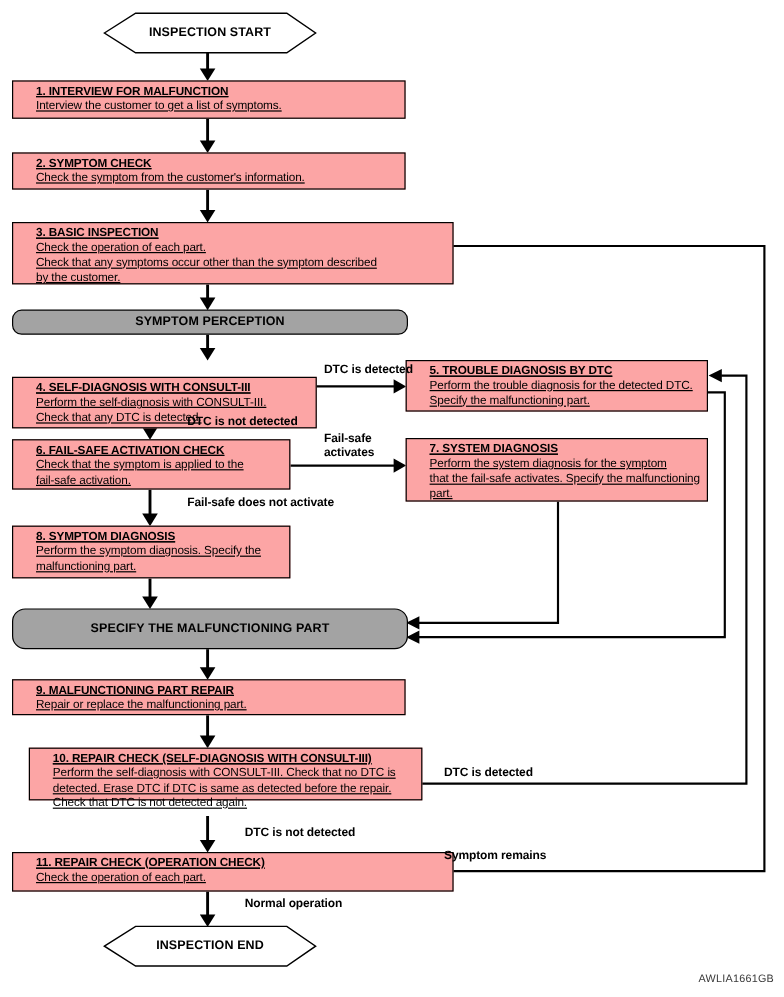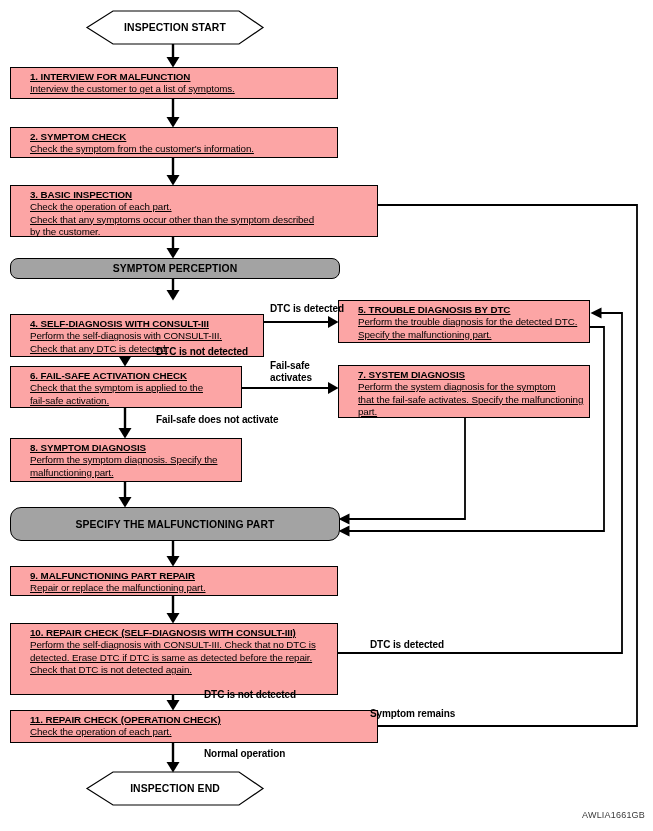--- a/index.html
+++ b/index.html
@@ -156,21 +156,21 @@
 
   <div class="milestone" style="left:10px;top:507px;width:330px;height:34px;border-radius:11px;">
     <span>SPECIFY THE MALFUNCTIONING PART</span>
   </div>
 
   <div class="box" style="left:10px;top:566px;width:328px;height:30px;">
     <div class="box-title">9. MALFUNCTIONING PART REPAIR</div>
     <div class="box-body">Repair or replace the malfunctioning part.</div>
   </div>
 
-  <div class="box" style="left:10px;top:623px;width:328px;height:72px;">
+  <div class="box" style="left:24px;top:623px;width:328px;height:44px;">
     <div class="box-title">10. REPAIR CHECK (SELF-DIAGNOSIS WITH CONSULT-III)</div>
     <div class="box-body">Perform the self-diagnosis with CONSULT-III. Check that no DTC is
 detected. Erase DTC if DTC is same as detected before the repair.
 Check that DTC is not detected again.</div>
   </div>
 
   <div class="box" style="left:10px;top:710px;width:368px;height:33px;">
     <div class="box-title">11. REPAIR CHECK (OPERATION CHECK)</div>
     <div class="box-body">Check the operation of each part.</div>
   </div>

